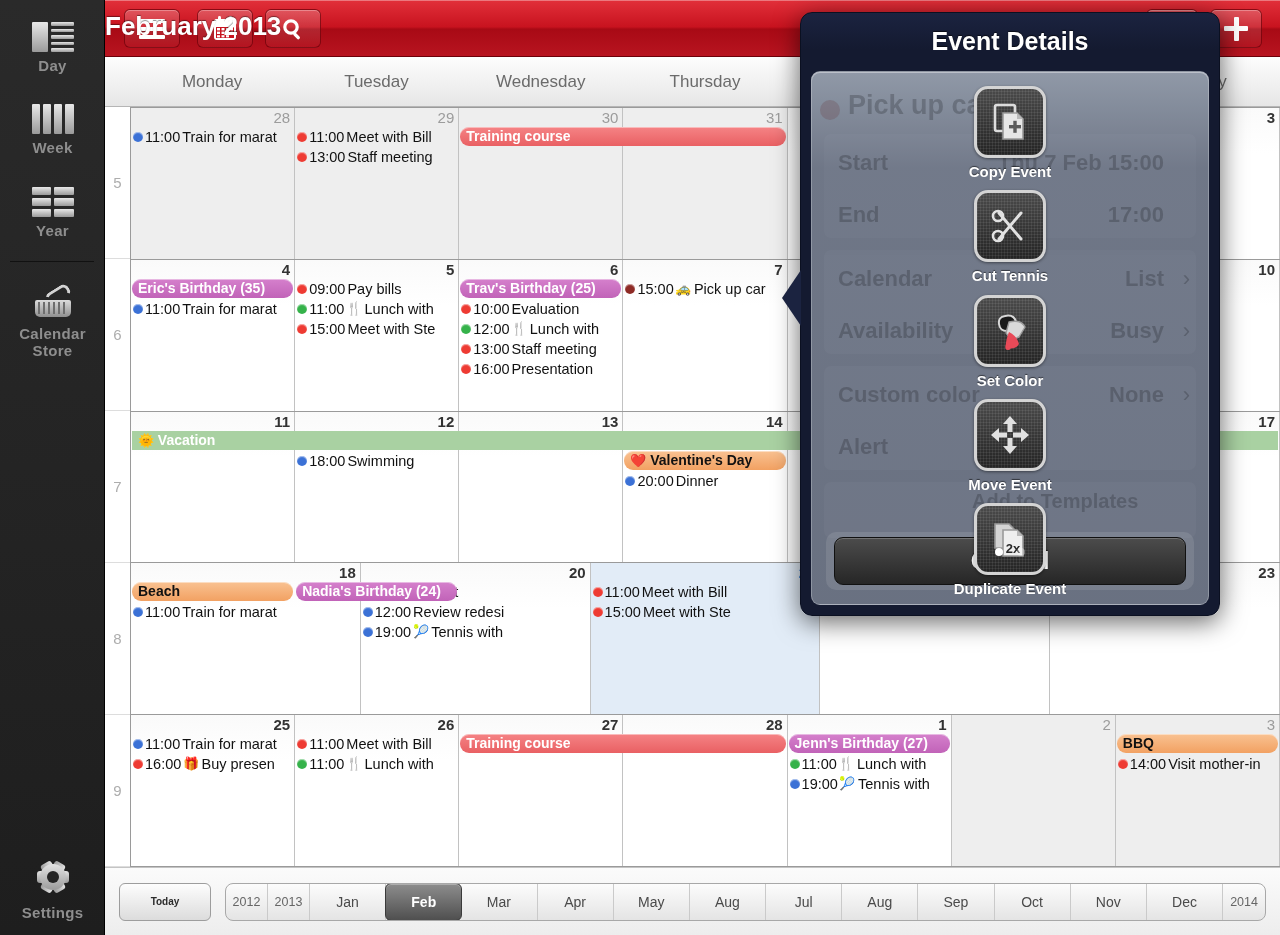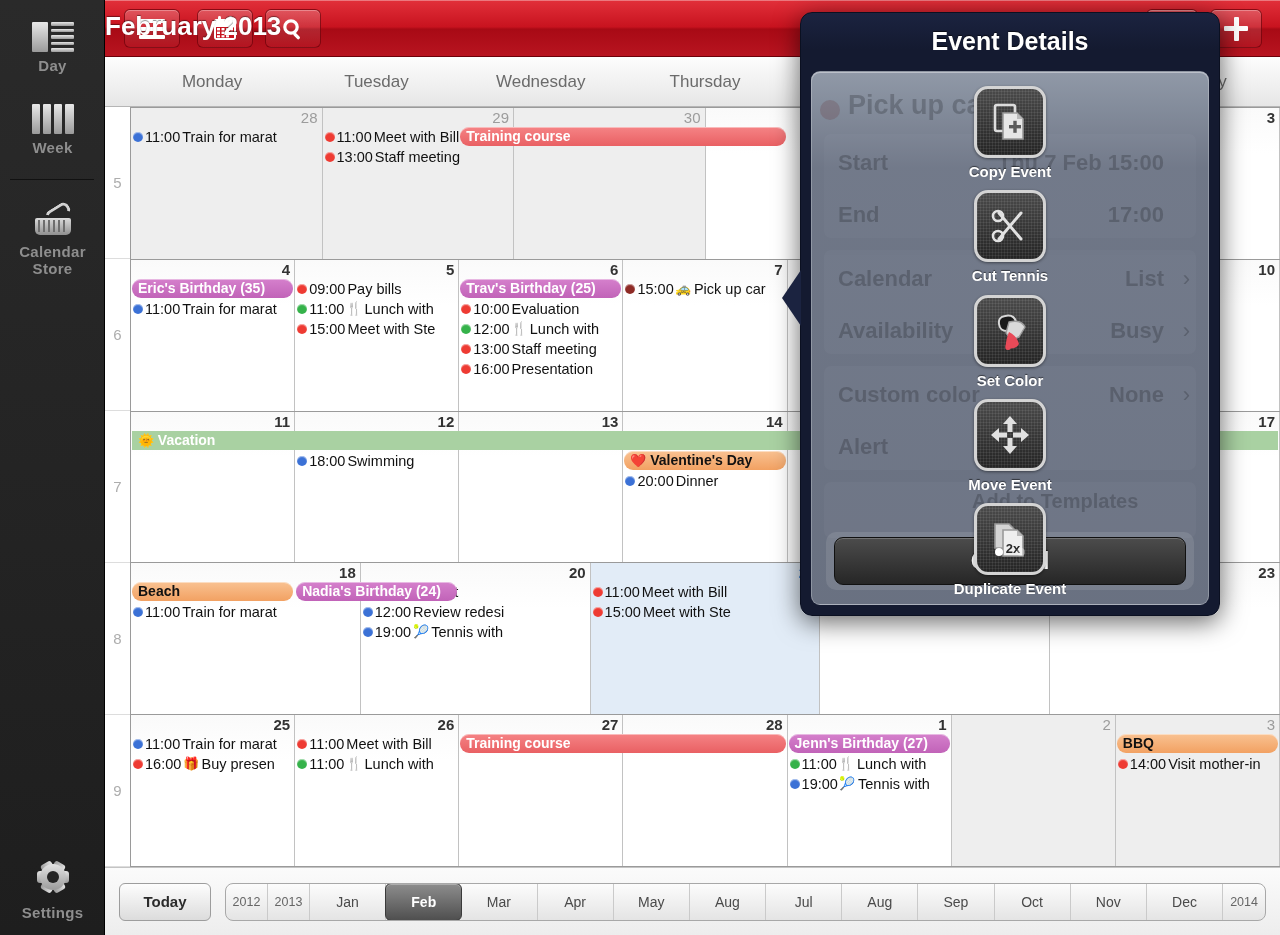--- a/index.html
+++ b/index.html
@@ -161,21 +161,21 @@
   
   #bottombar {
     position:absolute; left:0; right:0; bottom:0; height:68px;
     background:linear-gradient(to bottom,#fbfbfb,#ededed);
     border-top:1px solid #c4c4c4;
     display:flex; align-items:center; padding:0 14px;
   }
   #today-btn {
     width:92px; height:38px; border-radius:6px; border:1px solid #9d9d9d;
     background:linear-gradient(to bottom,#fdfdfd,#dcdcdc);
-    font-size:15px; font-weight:bold; color:#2b2b2b; cursor:pointer;
+    font-size:10px; font-weight:bold; color:#2b2b2b; cursor:pointer;
     display:flex; align-items:center; justify-content:center;
   }
   #monthstrip {
     flex:1; margin-left:14px; height:38px; border-radius:8px;
     border:1px solid #a8a8a8;
     background:linear-gradient(to bottom,#fcfcfc,#e4e4e4);
     display:flex; align-items:stretch; overflow:hidden;
   }
   #monthstrip .ms {
     flex:1; display:flex; align-items:center; justify-content:center;
@@ -291,20 +291,31 @@
     <span class="side-icon ic-week">
         <i></i>
         <i></i>
         <i></i>
         <i></i>
       </span>
     <div class="side-label">Week</div>
   </div>
 
 
+  <div class="side-item" style="margin-top:16px">
+    <span class="side-icon ic-year">
+        <i></i>
+        <i></i>
+        <i></i>
+        <i></i>
+        <i></i>
+        <i></i>
+      </span>
+    <div class="side-label">Year</div>
+  </div>
 
   <div class="side-sep"></div>
 
   <div class="side-item" style="margin-top:12px">
     <span class="side-icon ic-store">
       <span class="handle"></span>
         <span class="basket"></span>
     </span>
     <div class="side-label">Calendar Store</div>
   </div>
@@ -419,20 +430,24 @@
                 <span class="dot" style="background: rgb(238, 59, 51);"></span>
                 <span>13:00</span>
                 <span>Staff meeting</span>
               </div>
             </div>
           </div>
           <div class="dcell out">
             <div class="dnum dim">30</div>
             <div class="evlist" style="top: 39px;"></div>
           </div>
+          <div class="dcell out">
+            <div class="dnum dim">31</div>
+            <div class="evlist" style="top: 39px;"></div>
+          </div>
           <div class="dcell">
             <div class="dnum">1</div>
             <div class="evlist" style="top: 19px;"></div>
           </div>
           <div class="dcell">
             <div class="dnum">2</div>
             <div class="evlist" style="top: 19px;"></div>
           </div>
           <div class="dcell">
             <div class="dnum">3</div>

